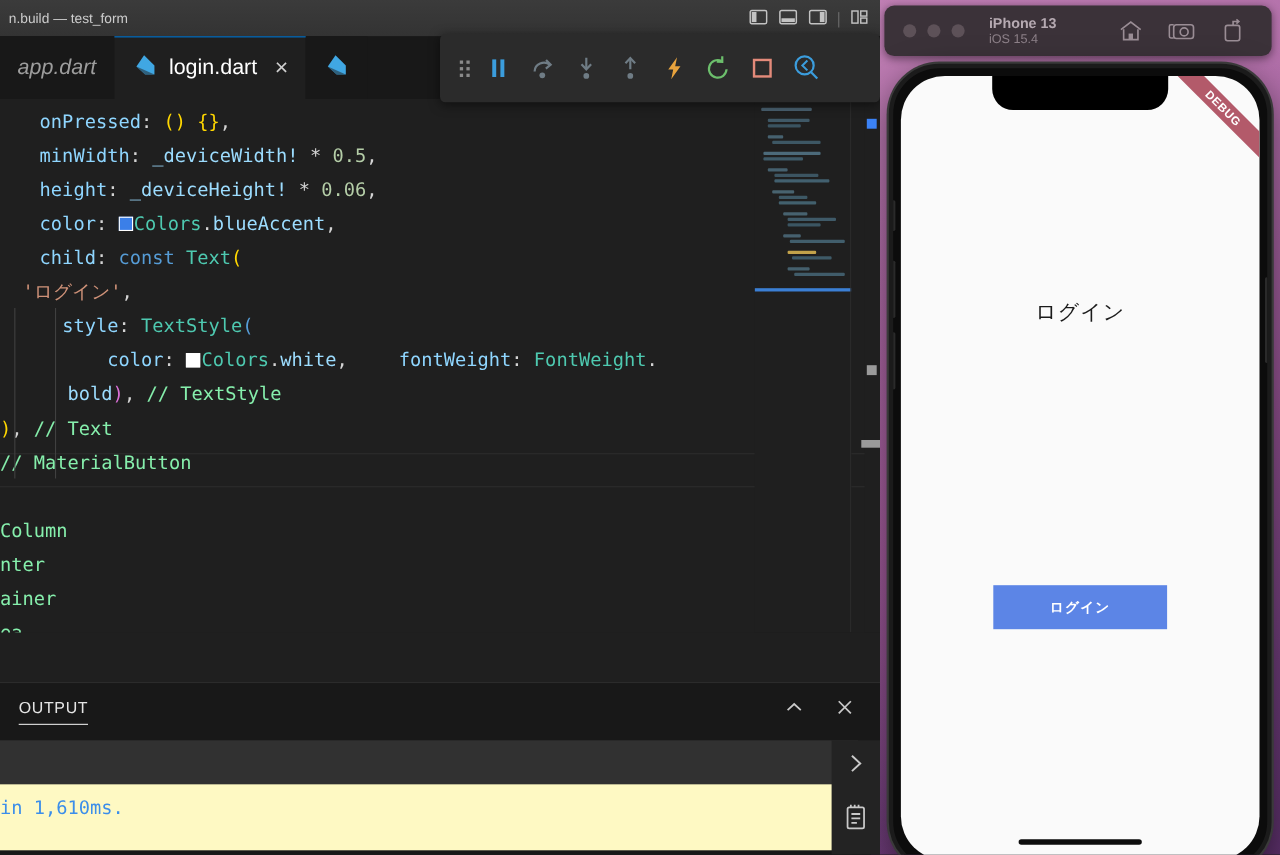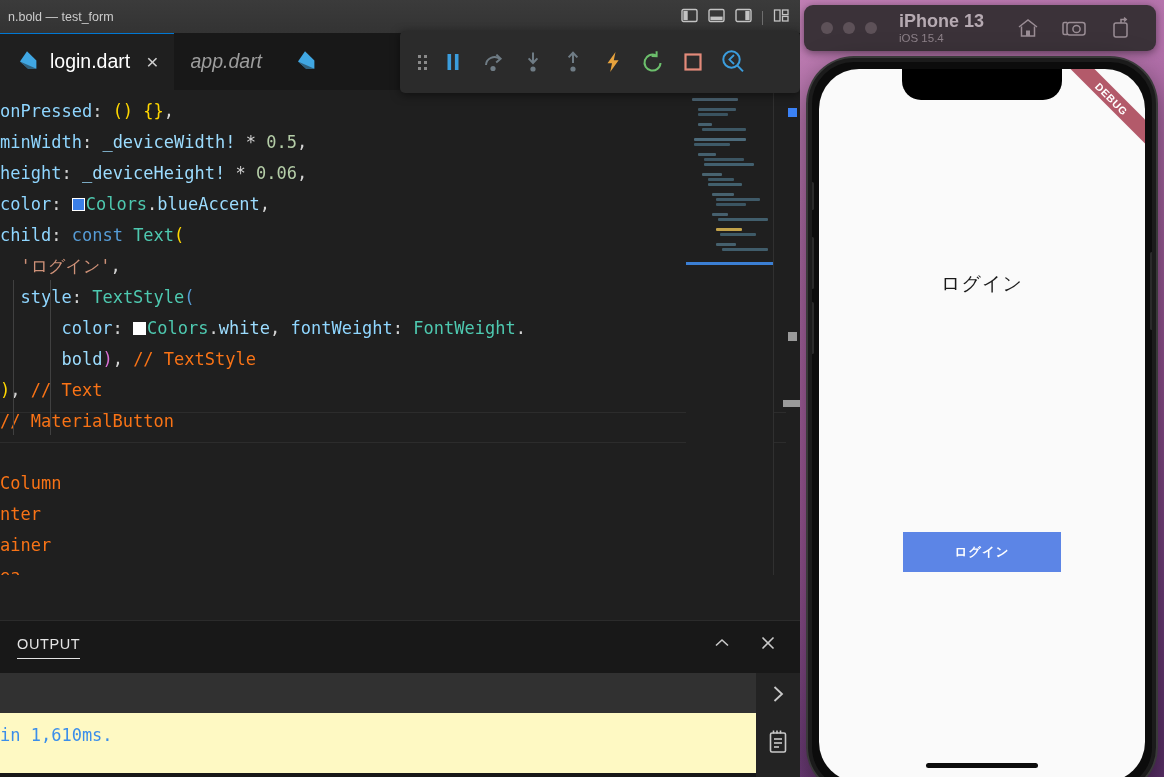--- a/index.html
+++ b/index.html
@@ -23,21 +23,21 @@
   }
   .sim-chrome {
     position: absolute; left: 804px; top: 5px; width: 352px; height: 46px;
     background: #3b3239; border-radius: 9px;
     box-shadow: 0 2px 8px rgba(0,0,0,.45);
     display: flex; align-items: center;
   }
   .sim-dots { display: flex; gap: 10px; margin-left: 17px; }
   .sim-dots i { width: 12px; height: 12px; border-radius: 50%; background: #5d5158; display: block; }
   .sim-titles { margin-left: 22px; line-height: 1.05; }
-  .sim-title { font-size: 18px; font-weight: bold; color: #b6aab2; }
+  .sim-title { font-size: 13px; font-weight: bold; color: #b6aab2; }
   .sim-sub { font-size: 11.5px; color: #8d8189; margin-top: 2px; }
   .sim-acts { margin-left: auto; display: flex; gap: 22px; margin-right: 24px; }
   .sim-acts svg { display: block; }
 
   
   .phone {
     position: absolute; left: 808px; top: 58px; width: 348px; height: 735px;
     background: #0c0c0c; border-radius: 46px;
     border: 4px solid #1b1b1b;
     box-shadow: 0 0 0 2px #3a3a3a, 0 10px 30px rgba(0,0,0,.5);
@@ -131,27 +131,27 @@
   .breadcrumb { height: 36px; background: #1f1f1f; display: flex; align-items: center; gap: 7px; padding-left: 2px; font-size: 16.5px; color: #a9a9a9; }
   .bc-sep { color: #8a8a8a; font-size: 15px; }
 
   .code-area { position: relative; height: 485px; background: #1f1f1f; overflow: hidden; }
   pre.code {
     margin: 0; padding: 6px 0 0 0;
     font-family: "DejaVu Sans Mono", monospace;
     font-size: 17px; line-height: 31px; color: #cccccc;
     white-space: pre;
   }
-  .c-prop { color: #8fd6ff; }
+  .c-prop { color: #8fd6ff; margin-left: 36px; }
   .c-var  { color: #9cdcfe; }
   .c-type { color: #4ec9b0; }
   .c-kw   { color: #569cd6; }
   .c-str  { color: #ce9178; }
   .c-num  { color: #b5cea8; }
-  .c-cmt  { color: #f97316; }
+  .c-cmt  { color: #86efac; }
   .c-pun  { color: #d4d4d4; }
   .c-y    { color: #ffd700; }
   .c-m    { color: #da70d6; }
   .c-op   { color: #d4d4d4; }
   .sw { display:inline-block; width:13px; height:13px; border:1.5px solid #ffffff; vertical-align:-1px; margin-right:1px; }
   .indent-guide { position:absolute; width:1px; background:#404040; }
   .hl-line { position:absolute; left:0; right:0; height:31px; border-top:1px solid #2c2c2c; border-bottom:1px solid #2c2c2c; pointer-events:none; }
 
   .minimap { position:absolute; right:26px; top:0; width:88px; height:100%; background:#1f1f1f; padding-top:6px; overflow:hidden; }
   .mm-line { height:3px; margin:2px 0 2px 4px; border-radius:1px; }
@@ -230,21 +230,21 @@
         <button class="login-btn">ログイン</button>
       </div>
 
       <div class="home-ind"></div>
     </div>
   </div>
 
   <div class="editor">
 
     <div class="titlebar">
-      <span class="titlebar-text">n.bold — test_form</span>
+      <span class="titlebar-text">n.build — test_form</span>
       <div class="layout-icons">
         <span>
           <svg width="17" height="15" viewBox="0 0 17 15">
               <rect x="1" y="1.5" width="15" height="12" rx="1.5" fill="none" stroke="#c3c3c3" stroke-width="1.4"></rect>
               <rect x="2.4" y="2.9" width="4.3" height="9.2" fill="#c3c3c3"></rect>
             </svg>
         </span>
         <span>
           <svg width="17" height="15" viewBox="0 0 17 15">
               <rect x="1" y="1.5" width="15" height="12" rx="1.5" fill="none" stroke="#c3c3c3" stroke-width="1.4"></rect>
@@ -262,32 +262,32 @@
           <svg width="17" height="15" viewBox="0 0 17 15" fill="none" stroke="#c3c3c3" stroke-width="1.3">
             <rect x="1.5" y="2" width="5.5" height="11"></rect>
               <rect x="9.5" y="2" width="5.5" height="4.6"></rect>
               <rect x="9.5" y="8.4" width="5.5" height="4.6"></rect>
           </svg>
         </span>
       </div>
     </div>
 
     <div class="tabbar">
+      <div class="tab inactive">
+        <span class="tab-label">app.dart</span>
+      </div>
       <div class="tab active">
         <span>
           <svg width="24" height="24" viewBox="0 0 24 24">
             <path d="M4 13.5 L11 3.2 L20.4 12.6 L20.4 20.8 L12 20.8 Z" fill="#40a7e3"></path>
             <path d="M4 13.5 L12 20.8 L20.4 20.8 Z" fill="#2a4a5c" opacity=".75"></path>
           </svg>
         </span>
         <span class="tab-label">login.dart</span>
         <span class="tab-close">×</span>
-      </div>
-      <div class="tab inactive">
-        <span class="tab-label">app.dart</span>
       </div>
       <div class="tab inactive">
         <span>
           <svg width="24" height="24" viewBox="0 0 24 24">
             <path d="M4 13.5 L11 3.2 L20.4 12.6 L20.4 20.8 L12 20.8 Z" fill="#40a7e3"></path>
             <path d="M4 13.5 L12 20.8 L20.4 20.8 Z" fill="#2a4a5c" opacity=".75"></path>
           </svg>
         </span>
       </div>
     </div>

